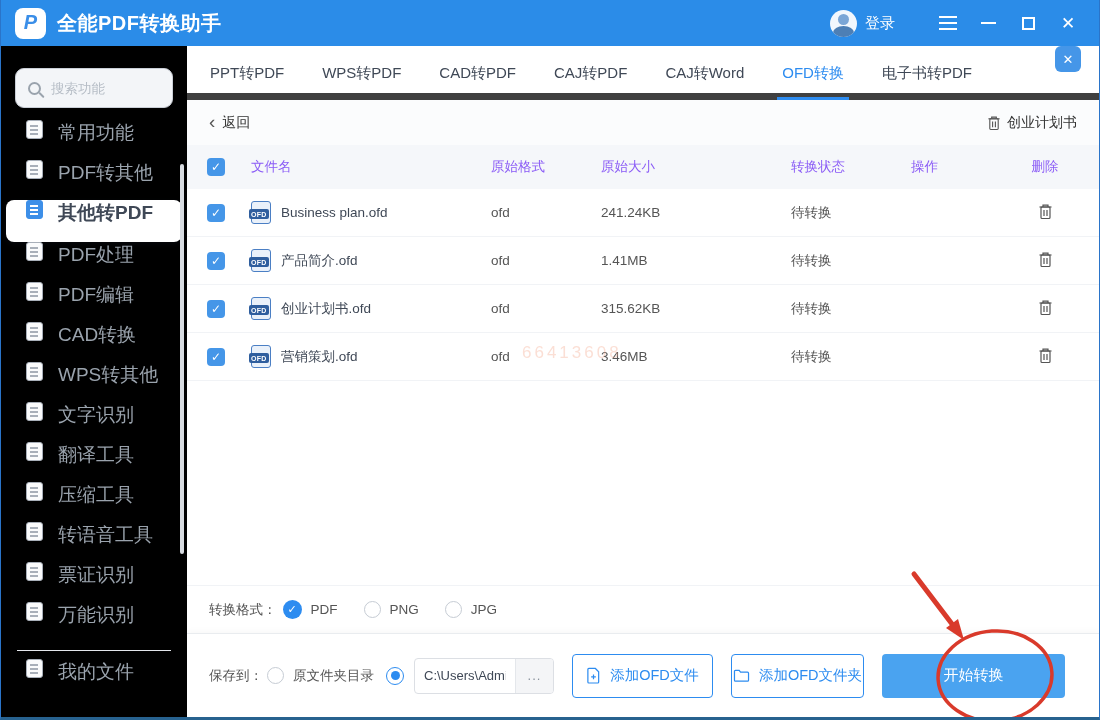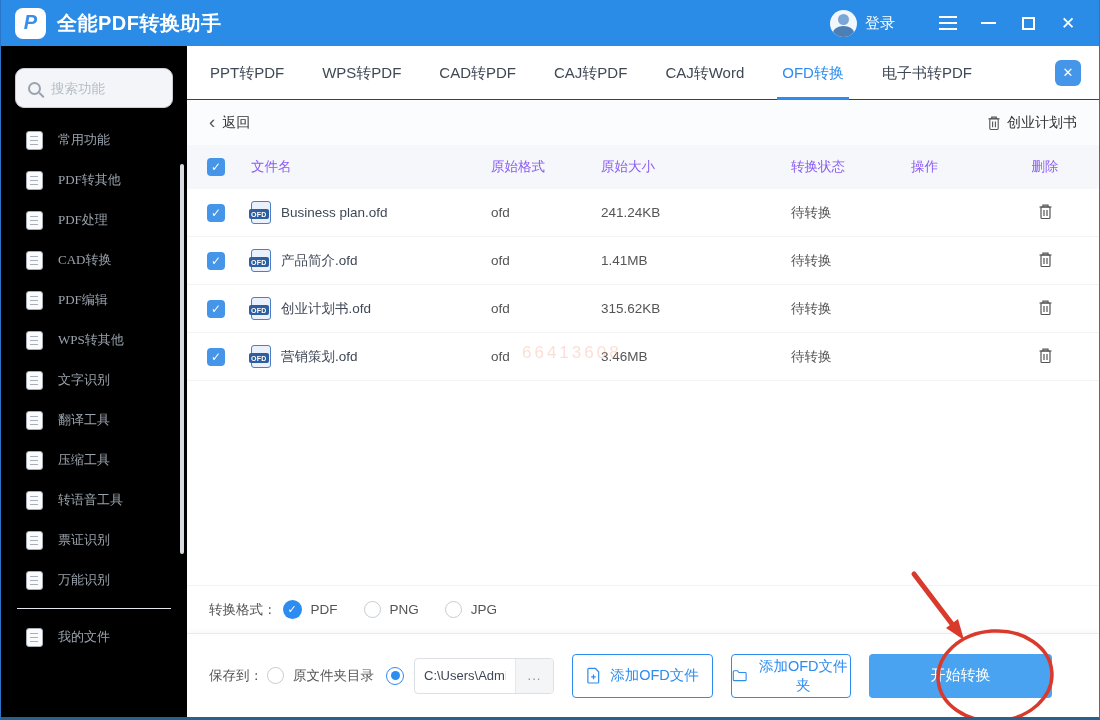--- a/index.html
+++ b/index.html
@@ -30,34 +30,34 @@
 
   
   .sidebar { width:186px; background:#000000; position:relative; flex-shrink:0; }
   .searchbox { margin:22px 14px 12px 14px; height:40px; border:1px solid #c9ced6; border-radius:9px;
                display:flex; align-items:center; padding:0 12px; background:#f3f5f8; }
   .search-icon { width:13px; height:13px; border:2px solid #9aa3ad; border-radius:50%; position:relative; flex-shrink:0; }
   .search-icon::after { content:""; position:absolute; width:7px; height:2px; background:#9aa3ad; transform:rotate(45deg); right:-6px; bottom:-3px; border-radius:1px; }
   .searchbox input { border:none; outline:none; background:transparent; margin-left:10px; width:110px; font-size:13.5px; color:#555; }
   .searchbox input::placeholder { color:#b6bdc6; }
   .nav { margin-top:4px; }
-  .nav-item { height:40px; display:flex; align-items:center; padding-left:25px; cursor:pointer; color:#9aa3ad; font-size:13px;font-family:Liberation Serif, serif; }
+  .nav-item { height:40px; display:flex; padding-left:25px; cursor:pointer; color:#9aa3ad; font-size:19px; }
   .nav-item .nav-icon { width:17px; height:19px; border:1.5px solid #a8afb9; border-radius:3px; background:#fafbfc; position:relative; margin-right:15px; flex-shrink:0; }
   .nav-item .nav-icon::after { content:""; position:absolute; left:3px; top:4px; width:8px; height:1.5px; background:#a8afb9; box-shadow:0 4px 0 #a8afb9, 0 8px 0 #a8afb9; }
   .nav-item.active { background:#fff; border-radius:8px; margin:0 5px; padding-left:20px; height:42px;
                      box-shadow:0 2px 6px rgba(60,80,120,.10); color:#3f4856; font-weight:bold; }
   .nav-item.active .nav-icon { border-color:#3d8fe8; background:#3d8fe8; }
   .nav-item.active .nav-icon::after { background:#fff; box-shadow:0 4px 0 #fff, 0 8px 0 #fff; }
   .nav-divider { height:1px; background:#e4e7ec; margin:8px 16px; }
   .side-scrollbar { position:absolute; right:3px; top:118px; width:4px; height:390px; background:#d7dbe0; border-radius:2px; }
 
   
   .main { flex:1; display:flex; flex-direction:column; background:#fff; }
 
-  .tabbar { height:54px; display:flex; align-items:center; border-bottom:1px solid #404040; padding:7px 4px; position:relative; }
+  .tabbar { height:54px; display:flex; align-items:flex-start; border-bottom:7px solid #404040; padding:0 4px; position:relative; }
   .tab { padding:0 19px; font-size:15px; color:#3f4856; cursor:pointer; height:54px; line-height:54px; position:relative; white-space:nowrap; }
   .tab.active { color:#2d8cf0; }
   .tab.active::after { content:""; position:absolute; left:14px; right:14px; bottom:0; height:3px; background:#2d8cf0; }
   .tab-close { margin-left:auto; margin-right:14px; width:26px; height:26px; background:#4596e8; border-radius:6px;
                display:flex; align-items:center; justify-content:center; cursor:pointer; }
   .tab-close::before { content:"✕"; color:#fff; font-size:13px; font-weight:bold; }
 
   .toolbar { height:45px; display:flex; align-items:center; padding:0 22px; background:#fbfcfd; }
   .back { display:flex; align-items:center; cursor:pointer; color:#333; font-size:14px; }
   .back-chevron { font-size:19px; color:#555; margin-right:7px; line-height:1; transform:translateY(-1px); }
@@ -86,21 +86,21 @@
   .radio-dot::before { content:""; position:absolute; inset:3.5px; border-radius:50%; background:#2d8cf0; }
   .radio-label { margin:0 26px 0 9px; color:#555; }
 
   .bottombar { height:84px; border-top:1px solid #e9ecef; box-shadow:0 -2px 6px rgba(0,0,0,.03); display:flex; align-items:center; padding:0 20px 0 22px; font-size:13.5px; color:#555; background:#fff; }
   .path-box { display:flex; align-items:center; height:36px; border:1px solid #dcdfe4; border-radius:4px; overflow:hidden; margin-left:10px; background:#fff; }
   .path-box input { border:none; outline:none; width:100px; padding:0 9px; font-size:13px; color:#3f4856; }
   .browse-btn { width:38px; height:36px; background:#f4f5f7; border-left:1px solid #e4e7eb; display:flex; align-items:center; justify-content:center; color:#8a929c; font-size:13px; letter-spacing:1px; cursor:pointer; }
   .btn-outline { height:44px; border:1px solid #2d8cf0; border-radius:4px; background:#fff; color:#2d8cf0; font-size:14.5px;
                  display:flex; align-items:center; justify-content:center; gap:9px; cursor:pointer; }
   .btn-add-files { width:141px; margin-left:18px; }
-  .btn-add-folder { width:120px; margin-left:18px; }
+  .btn-add-folder { width:133px; margin-left:18px; }
   .btn-start { width:183px; height:44px; margin-left:18px; background:#4aa3f0; border:none; border-radius:4px; color:#fff; font-size:15px; cursor:pointer; }
 
   .annotation-layer { position:absolute; inset:0; pointer-events:none; }
 </style>
 </head>
 <body>
 
 <div class="window">
 
   <div class="titlebar">
@@ -132,31 +132,35 @@
       </div>
       <div class="nav">
         <div class="nav-item">
             <span class="nav-icon"></span>
             <span>常用功能</span>
           </div>
         <div class="nav-item">
             <span class="nav-icon"></span>
             <span>PDF转其他</span>
           </div>
+        <div class="nav-item active">
+            <span class="nav-icon"></span>
+            <span>其他转PDF</span>
+          </div>
         <div class="nav-item">
             <span class="nav-icon"></span>
             <span>PDF处理</span>
           </div>
         <div class="nav-item">
             <span class="nav-icon"></span>
+            <span>PDF编辑</span>
+          </div>
+        <div class="nav-item">
+            <span class="nav-icon"></span>
             <span>CAD转换</span>
-          </div>
-        <div class="nav-item">
-            <span class="nav-icon"></span>
-            <span>PDF编辑</span>
           </div>
         <div class="nav-item">
             <span class="nav-icon"></span>
             <span>WPS转其他</span>
           </div>
         <div class="nav-item">
             <span class="nav-icon"></span>
             <span>文字识别</span>
           </div>
         <div class="nav-item">

